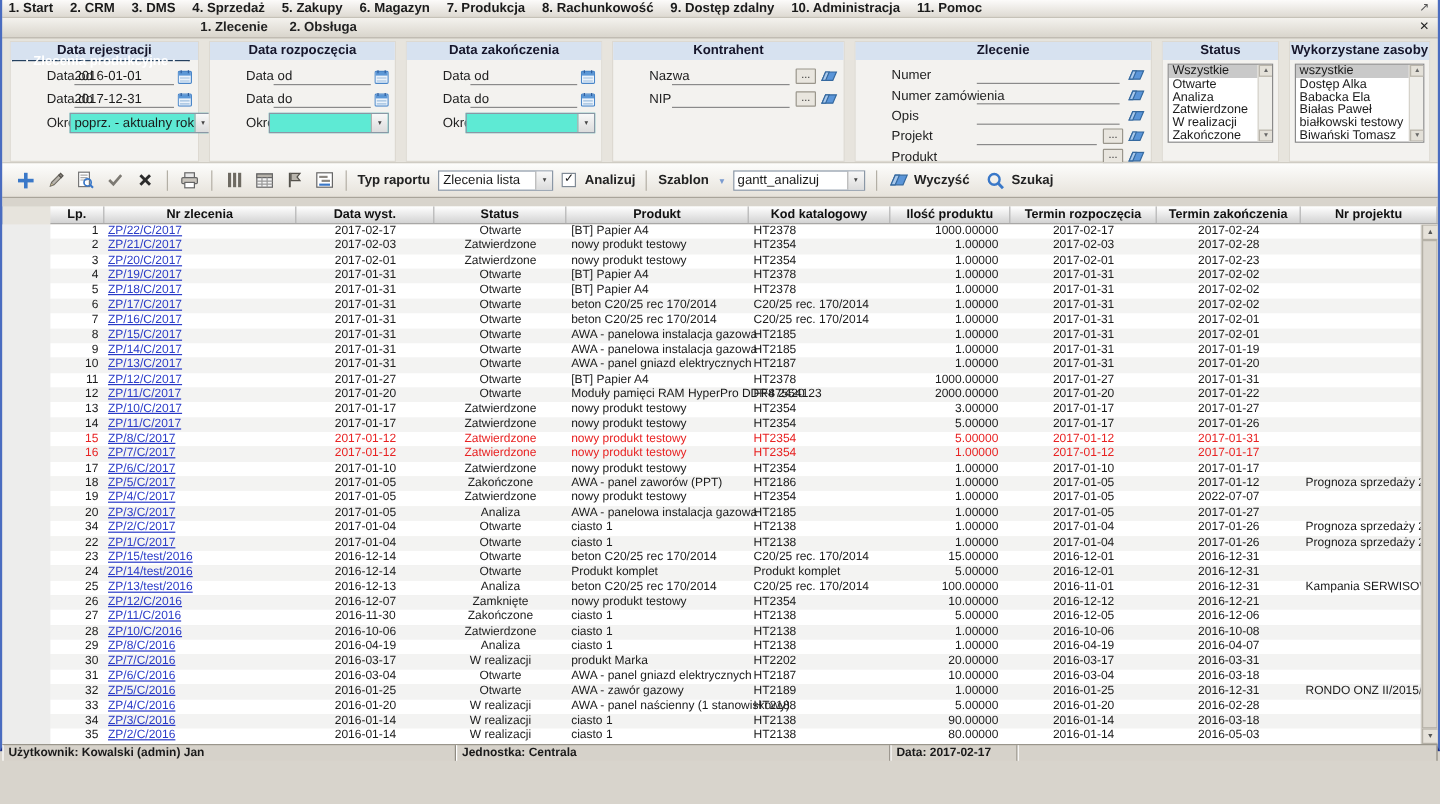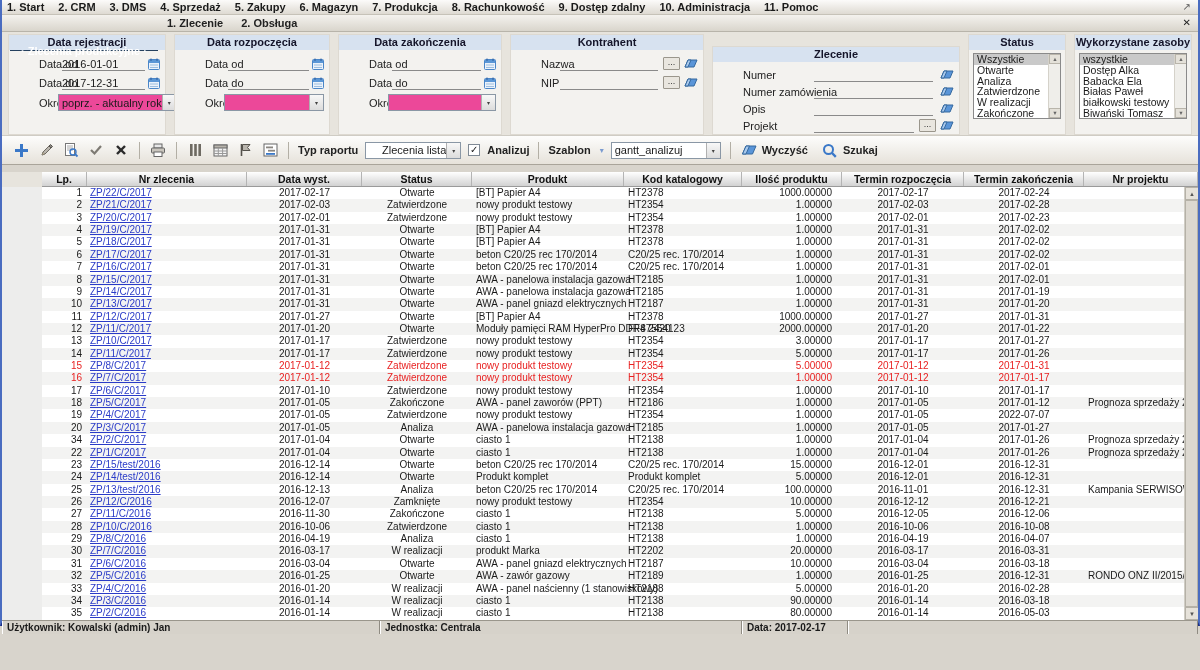--- a/index.html
+++ b/index.html
@@ -30,31 +30,31 @@
   
   .filters { height:103px; flex:0 0 103px; background:#e7e4dd; display:flex; padding:2px 2px 0 6px; gap:8px; }
   .panel { background:#f3f2ef; border:1px solid #ddd9d1; }
   .panel h3 { background:#d7e2f0; font-size:11px; font-weight:bold; text-align:center; height:15px; line-height:15px; color:#15152a;}
   .panel .rows { padding:5px 5px 0 5px; }
   .frow { display:flex; align-items:center; height:17px; margin-bottom:2px; }
   .flabel { font-size:11px; color:#222; white-space:nowrap;padding-left:25px; }
   .uline { border-bottom:1px solid #8a8a8a; height:14px; font-size:11px; line-height:14px;
     flex:1; min-width:0; margin:0 3px 0 4px; white-space:nowrap; overflow:hidden; }
   .cal { flex:0 0 12px; }
-  .sel { display:inline-flex; align-items:center; background:#ec4899; border:1px solid #8a97a5;
+  .sel { display:inline-flex; align-items:center; background:#5eead4; border:1px solid #8a97a5;
     height:17px; font-size:11px; }
   .sel .val { flex:1; padding-left:3px; white-space:nowrap; overflow:hidden; }
   .sel .arr { flex:0 0 14px; height:15px; background:linear-gradient(#f8f8f8,#dcdcdc);
     border-left:1px solid #b0b0b0; display:flex; align-items:center; justify-content:center;
     font-size:6px; color:#444; }
   .mini-btn { flex:0 0 17px; height:13px; font-size:9px; line-height:9px; text-align:center;
     background:#e9e6df; border:1px solid #9a968c; border-radius:1px; color:#333; margin-left:2px; cursor:default;}
   .eraser { margin-left:4px; flex:0 0 14px; }
   .p1 { width:158px; } .p2 { width:156px; } .p3 { width:164px; }
-  .p4 { width:194px; } .p5 { width:248px;margin-top:12px; } .p6 { width:98px; } .p7 { width:118px; }
+  .p4 { width:194px; } .p5 { width:248px; } .p6 { width:98px; } .p7 { width:118px; }
   .p5 .flabel { width:92px; } .p4 .flabel { width:40px; }
   .p1 .flabel, .p2 .flabel, .p3 .flabel { width:44px; }
   .listbox { margin:3px 4px 0 4px; background:#fff; border:1px solid #8a8a8a; height:66px;
     position:relative; overflow:hidden; }
   .listbox .opts { margin-right:12px; }
   .lopt { font-size:10.5px; line-height:10.8px; height:10.8px; padding-left:3px; white-space:nowrap; overflow:hidden;}
   .lopt.selected { background:#c9c9c9; }
   .lscroll { position:absolute; right:0; top:0; bottom:0; width:12px; background:#efeeea; border-left:1px solid #d5d2ca;}
   .lscroll .sb { height:10px; width:12px; background:#e4e1d9; border:1px solid #b9b5ab; font-size:5.5px;
     color:#666; display:flex; align-items:center; justify-content:center; }
@@ -462,21 +462,21 @@
     <span class="ticon">
         <svg width="15" height="14" viewBox="0 0 15 14">
           <rect x="1" y="1" width="13" height="12" fill="#fff" stroke="#666"></rect>
           <rect x="3" y="3.5" width="7" height="1.8" fill="#8a8680"></rect>
           <rect x="5" y="6.8" width="7" height="1.8" fill="#8a8680"></rect>
           <rect x="3" y="10" width="9" height="1.8" fill="#3a78c8"></rect>
         </svg>
       </span>
     <span class="tdiv"></span>
     <span class="tlabel">Typ raportu</span>
-    <span class="sel" style="width:96px;text-align:right;">
+    <span class="sel" style="width:96px;">
       <span class="val">Zlecenia lista</span>
       <span class="arr">▾</span>
     </span>
     <span class="cb">✓</span>
     <span class="tlabel">Analizuj</span>
     <span class="tdiv"></span>
     <span class="tlabel">Szablon</span>
     <span class="chev">▾</span>
     <span class="sel" style="width:110px;">
       <span class="val">gantt_analizuj</span>

